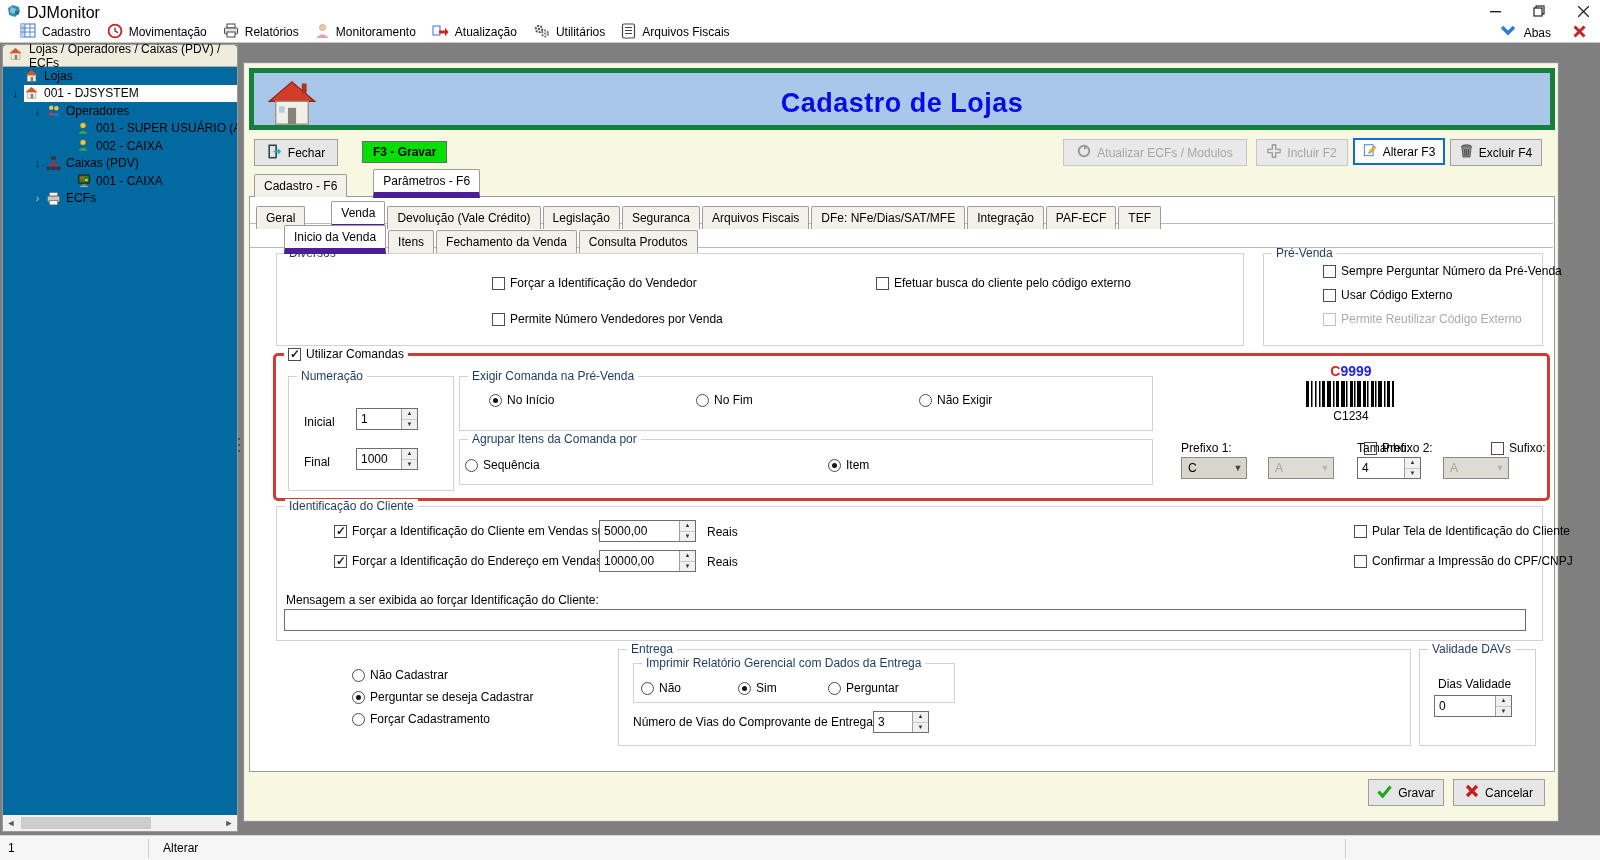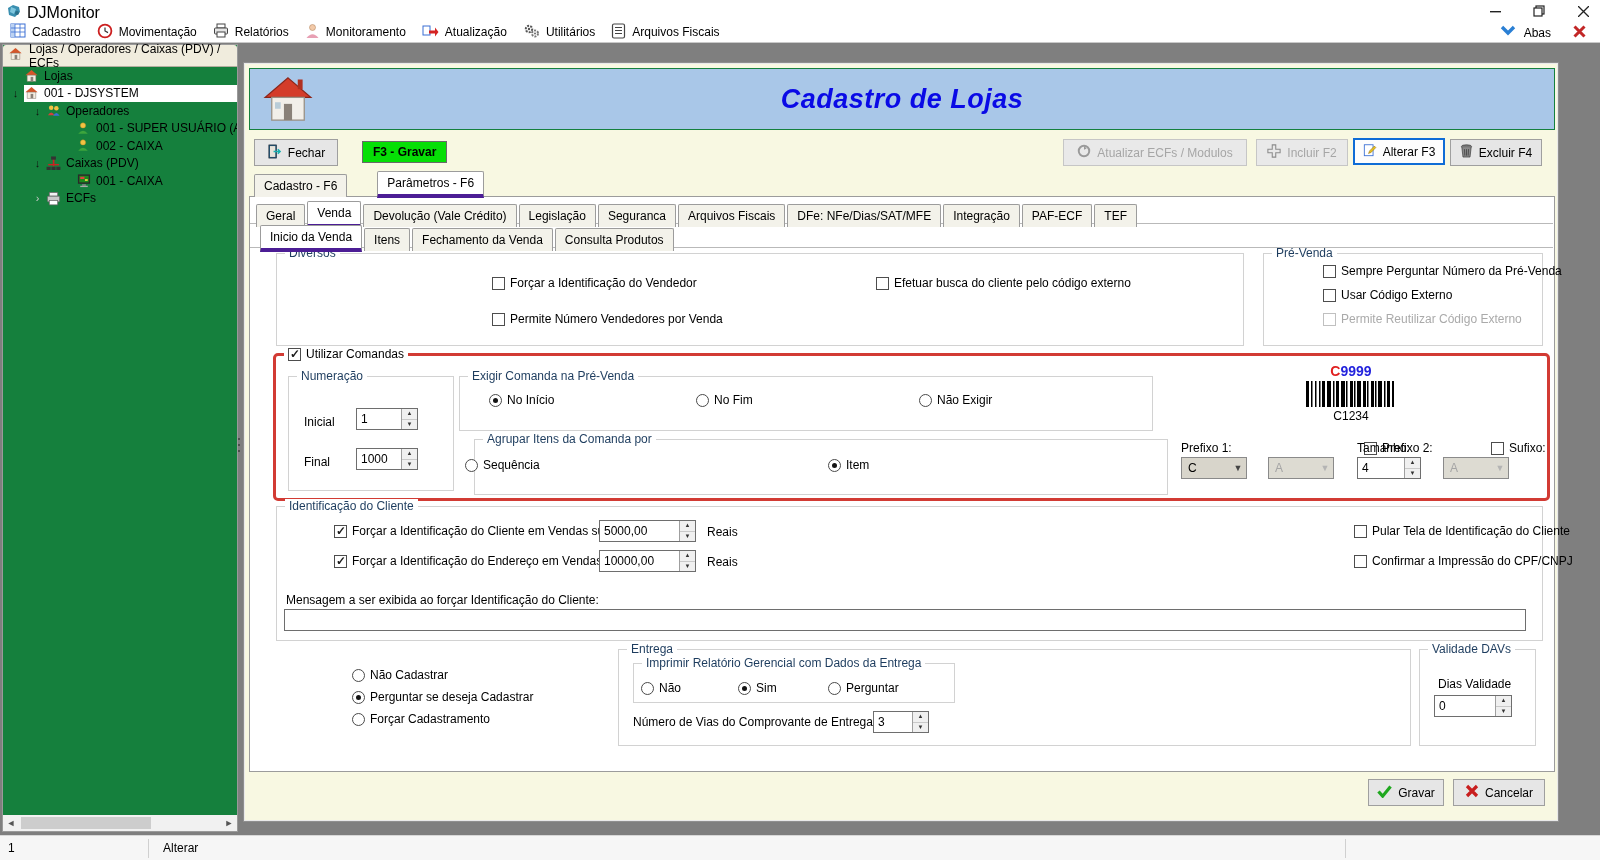--- a/index.html
+++ b/index.html
@@ -7,58 +7,58 @@
   body { font-family:"Liberation Sans", sans-serif; font-size:12px; color:#000; background:#fff; position:relative; }
   .abs { position:absolute; }
 
   
   .titlebar { position:absolute; left:0; top:0; width:1600px; height:22px; background:#fff; }
   .title-text { position:absolute; left:27px; top:4px; font-size:16px; }
   .winbtns { position:absolute; right:8px; top:0; height:22px; display:flex; gap:26px; align-items:center; }
   .winbtn { width:18px; height:18px; display:flex; align-items:center; justify-content:center; color:#222; font-size:13px; cursor:default; }
 
   
-  .menubar { position:absolute; left:0; top:22px; width:1600px; height:21px; background:#fff; display:flex; align-items:center; padding-left:6px; border-bottom:1px solid #c9c9c9; }
+  .menubar { position:absolute; left:0; top:22px; width:1600px; height:21px; background:#fff; display:flex; align-items:center; padding-left:16px; border-bottom:1px solid #c9c9c9; }
   .menu-item { display:flex; align-items:center; gap:6px; padding:0 12px 0 4px; height:20px; }
   .menu-item svg { flex:none; }
   .abas { position:absolute; right:14px; top:0; height:21px; display:flex; align-items:center; gap:8px; }
 
   
   .workarea { position:absolute; left:0; top:43px; width:1600px; height:792px; background:#7f7f7f; }
 
   
-  .leftpanel { position:absolute; left:2px; top:1px; width:236px; height:788px; background:#15803d; border:1px solid #9a9a9a; }
+  .leftpanel { position:absolute; left:2px; top:1px; width:236px; height:788px; background:#0369a1; border:1px solid #9a9a9a; }
   .panel-tab { position:absolute; left:0; top:0; width:234px; height:22px; background:#f0ecdd; border-bottom:1px solid #b3af9f; display:flex; align-items:center; gap:6px; padding-left:5px; border-radius:3px 3px 0 0; }
   .tree { position:absolute; left:0; top:22px; width:234px; height:748px; overflow:hidden; }
   .tree-row { height:17.5px; display:flex; align-items:center; white-space:nowrap; overflow:hidden; }
   .tree-arrow { width:17px; text-align:center; font-size:11px; font-weight:bold; color:#111; flex:none; }
   .tree-arrow.dim { color:#c9c9c9; font-weight:normal; }
   .tree-ico { width:18px; flex:none; display:flex; align-items:center; }
   .tree-label { padding:1px 4px 1px 2px; }
   .tree-row.selected .sel-wrap { background:#ffffff; }
   .sel-wrap { display:flex; align-items:center; flex:1; height:100%; }
   .hscroll { position:absolute; left:0; bottom:0; width:234px; height:16px; background:#f1f1f1; display:flex; align-items:center; }
   .hs-arrow { width:16px; text-align:center; color:#555; font-size:9px; }
   .hs-thumb { height:12px; width:130px; background:#cdcdcd; margin-left:2px; }
   .splitter { position:absolute; left:237px; top:385px; width:4px; height:34px; display:flex; flex-direction:column; gap:4px; align-items:center; justify-content:center; }
   .splitter i { width:2px; height:2px; background:#4e4e4e; }
 
   
   .form-window { position:absolute; left:243px; top:19px; width:1316px; height:760px; background:#f8f8e2; border:1px solid #8f8f8f; box-shadow:0 0 0 1px #e9e9e9 inset; }
-  .form-header { position:absolute; left:5px; top:5px; width:1306px; height:62px; background:#a9c7e8; border:1px solid #15803d;font-style:italic; }
+  .form-header { position:absolute; left:5px; top:5px; width:1306px; height:62px; background:#a9c7e8; border:5px solid #15803d; }
   .form-title { position:absolute; left:0; top:15px; width:100%; text-align:center; font-size:27px; font-weight:bold; color:#0a0ae6; letter-spacing:0.5px; }
 
   .btn { position:absolute; height:27px; background:#e6e6e6; border:1px solid #9f9f9f; display:flex; align-items:center; justify-content:center; gap:6px; font-size:12px; color:#000; cursor:default; }
   .btn.disabled { color:#a6a6a6; background:#e9e9e9; border-color:#c6c6c6; }
   .btn.focus { background:#fdfdfd; border:2px solid #0f6cd6; }
   .hintlabel { position:absolute; height:22px; background:#06df06; border:1px solid #6a6a6a; display:flex; align-items:center; justify-content:center; font-weight:bold; padding:0 10px; }
 
   .tab { border:1px solid #9c9c9c; border-bottom:none; padding:4px 9px 4px; background:#f3f2ea; margin-right:2px; border-radius:2px 2px 0 0; white-space:nowrap; }
-  .tab.active { background:#fff; margin-bottom:-1px; border-bottom:4px solid #4c1d95; position:relative; z-index:3; }
-  .tabs-main { position:absolute; left:10px; top:109px; display:flex; align-items:flex-end; height:25px; z-index:2;gap:28px; }
+  .tab.active { background:#fff; margin-bottom:-1px; border-bottom:6px solid #4c1d95; position:relative; z-index:3;margin-left:24px; }
+  .tabs-main { position:absolute; left:10px; top:109px; display:flex; align-items:flex-end; height:25px; z-index:2; }
   .tab-panel { position:absolute; left:5px; top:133px; width:1306px; height:576px; background:#fff; border:1px solid #9c9c9c; }
   .strip { position:absolute; display:flex; align-items:flex-end; z-index:2; }
   .strip-line { position:absolute; height:1px; background:#b9b9b9; z-index:1; }
 
   .gb { position:absolute; border:1px solid #d2d2d2; background:#fff; }
   .gb-title { position:absolute; top:-8px; left:8px; background:#fff; padding:0 4px; color:#1d3c5e; white-space:nowrap; }
   .redbox { position:absolute; border:3px solid #d23b34; border-radius:5px; background:#fff; }
 
   .cb { position:absolute; display:flex; align-items:center; gap:5px; white-space:nowrap;padding-left:48px; }
   .cb .box { width:13px; height:13px; border:1px solid #4d4d4d; background:#fff; position:relative; flex:none; }
@@ -460,21 +460,21 @@
     </label>
     <label class="rd" style="left:452px;top:330px">
       <span class="dot"></span>
         <span>No Fim</span>
     </label>
     <label class="rd" style="left:675px;top:330px">
       <span class="dot"></span>
         <span>Não Exigir</span>
     </label>
 
-    <div class="gb" style="left:230px;top:376px;width:694px;height:56px">
+    <div class="gb" style="left:215px;top:376px;width:694px;height:46px">
       <span class="gb-title">Agrupar Itens da Comanda por</span>
     </div>
     <label class="rd" style="left:221px;top:395px">
       <span class="dot"></span>
         <span>Sequência</span>
     </label>
     <label class="rd sel" style="left:584px;top:395px">
       <span class="dot"></span>
         <span>Item</span>
     </label>

